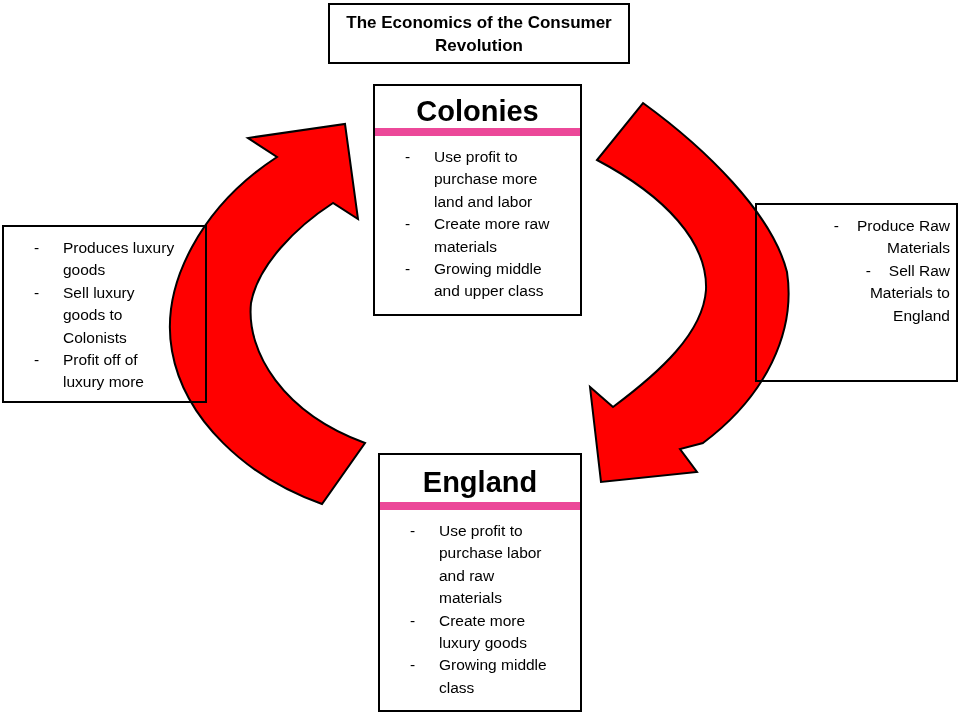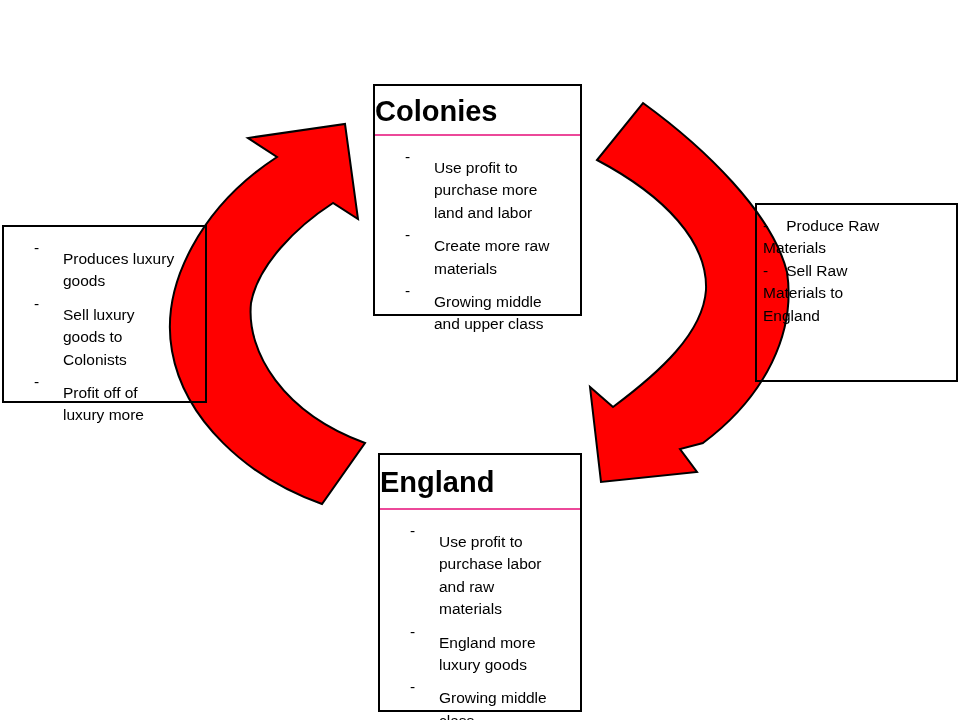--- a/index.html
+++ b/index.html
@@ -25,21 +25,22 @@
   .title-box {
     left: 328px; top: 3px; width: 302px; height: 61px;
     text-align: center;
     font-weight: bold;
     font-size: 17px; line-height: 23px;
     padding-top: 6px;
     background: #ffffff;
   }
   .node-header {
     display: block;
-    border-bottom: 2px solid #ec4899;
+    border-bottom: 8px solid #ec4899;
+    text-align: center;
     font-weight: bold;
     font-size: 29px;
   }
   .colonies-box { left: 373px; top: 84px; width: 209px; height: 232px; }
   .colonies-box .node-header { height: 50px; line-height: 50px; }
   .england-box  { left: 378px; top: 453px; width: 204px; height: 259px; }
   .england-box .node-header { height: 55px; line-height: 55px; }
   .left-box  { left: 2px;   top: 225px; width: 205px; height: 178px; }
   .right-box { left: 755px; top: 203px; width: 203px; height: 179px; }
 
@@ -48,28 +49,28 @@
     padding: 10px 4px 0 4px;
     font-size: 15.5px;
     line-height: 22.4px;
   }
   .bullet-list li {
     display: grid;
     grid-template-columns: 29px 1fr;
     padding-left: 26px;
   }
   .bullet-list .marker { text-align: left; }
-  .bullet-list .lines  { white-space: pre-line; margin-top: 11px; }
+  .bullet-list .lines  { white-space: pre-line; }
 
   .centered-list {
     padding: 10px 6px 0 6px;
     font-size: 15.5px;
     line-height: 22.4px;
   }
-  .centered-list .c-item { text-align: left; }
+  .centered-list .c-item { text-align: right; }
   .centered-list .marker { padding-right: 18px; }
   .centered-list .lines  { white-space: pre-line; }
 </style>
 </head>
 <body>
 
 <div class="canvas">
 
   <svg class="arrow-layer" viewBox="0 0 960 720" xmlns="http://www.w3.org/2000/svg">
     <path stroke="#000000" stroke-width="2" stroke-linejoin="miter" d="M 643 103
@@ -81,20 +82,24 @@
              Z" fill="#FF0000"></path>
     <path stroke="#000000" stroke-width="2" stroke-linejoin="miter" d="M 322 504
              C 246 477, 184 419, 172 351
              C 160 284, 202 206, 277 157
              L 248 138 L 345 124 L 358 219 L 333 203
              C 296 227, 258 265, 251 303
              C 246 352, 283 413, 365 443
              Z" fill="#FF0000"></path>
   </svg>
 
+  <div class="box title-box">
+    <span class="lines">The Economics of the
+Consumer Revolution</span>
+  </div>
 
   <div class="box colonies-box">
     <span class="node-header">Colonies</span>
     <ul class="bullet-list">
         <li>
         <span class="marker">-</span>
         <span class="lines">Use profit to
 purchase more
 land and labor</span>
       </li>
@@ -116,21 +121,21 @@
     <ul class="bullet-list">
         <li>
         <span class="marker">-</span>
         <span class="lines">Use profit to
 purchase labor
 and raw
 materials</span>
       </li>
         <li>
         <span class="marker">-</span>
-        <span class="lines">England more
+        <span class="lines">Create more
 luxury goods</span>
       </li>
         <li>
         <span class="marker">-</span>
         <span class="lines">Growing middle
 class</span>
       </li>
       </ul>
   </div>
 

